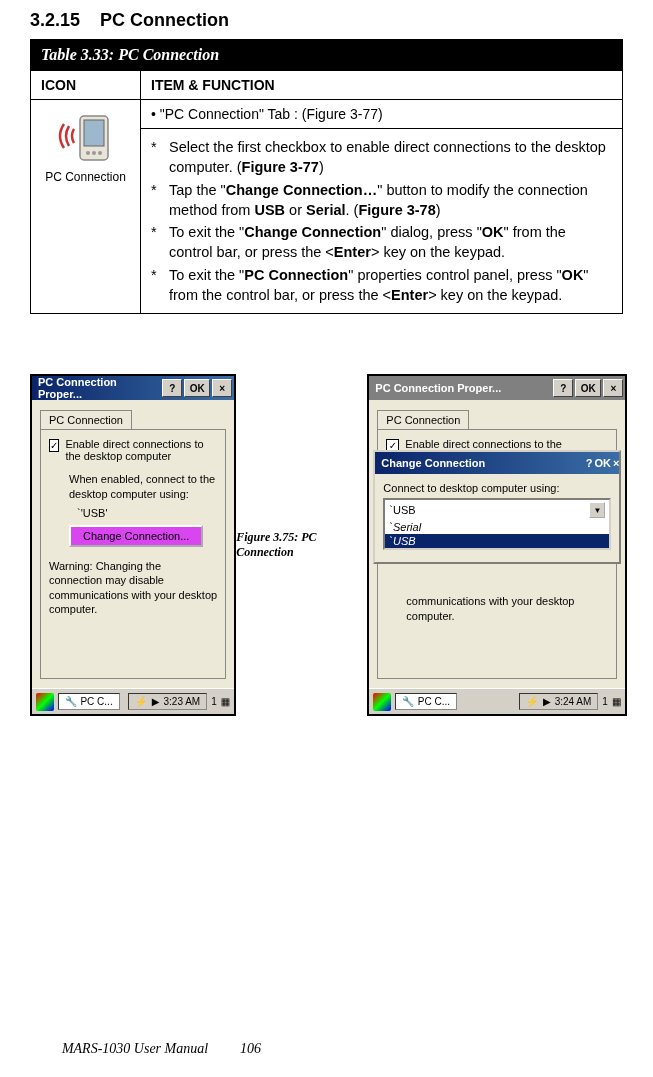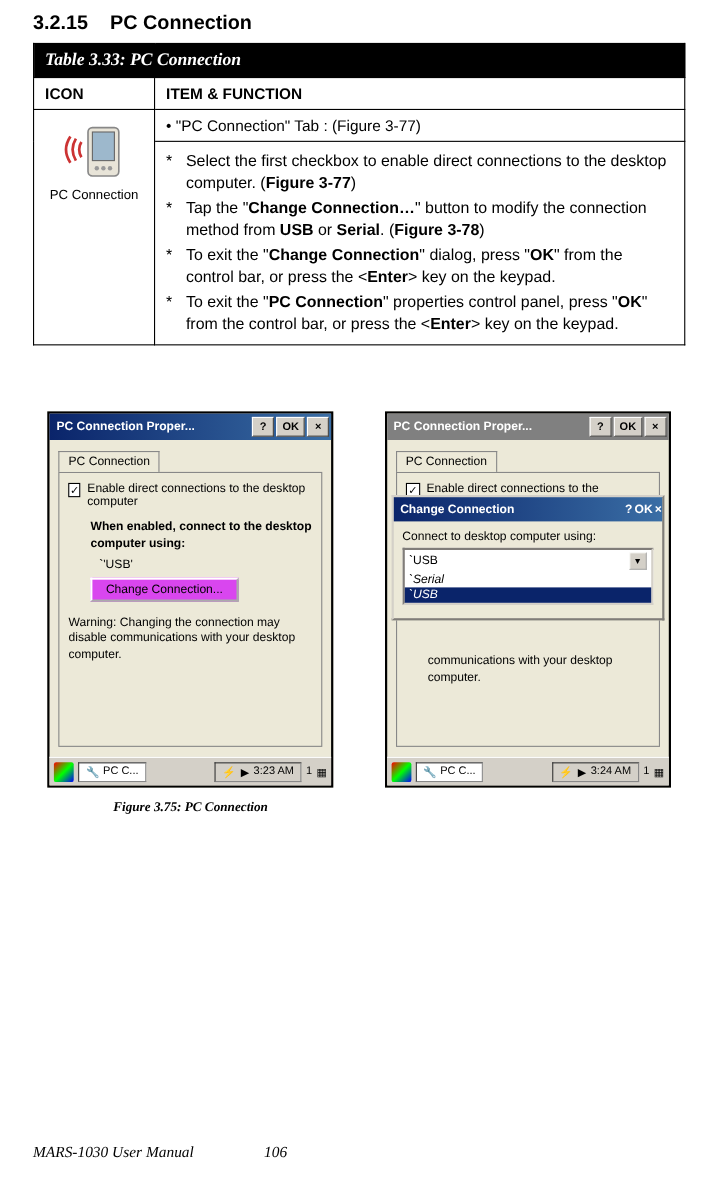--- a/index.html
+++ b/index.html
@@ -70,23 +70,22 @@
     }
     .bullet-list .txt { flex: 1; }
     .screens-row {
       display: flex;
       justify-content: space-around;
       gap: 20px;
       margin-top: 60px;
     }
     .screen-col {
       display: flex;
-      flex-direction: column;
-      align-items: center;
-      gap: 10px;
+      flex-direction: row;
+      align-items: center;
     }
     .screen {
       width: 260px;
       height: 342px;
       border: 2px solid #000;
       background: #ece9d8;
       position: relative;
       font-family: Tahoma, sans-serif;
       font-size: 11px;
     }
@@ -149,21 +148,20 @@
       display: flex;
       align-items: center;
       justify-content: center;
       font-size: 10px;
       margin-top: 1px;
     }
     .conn-block {
       margin: 6px 0 6px 20px;
       font-size: 11px;
       line-height: 1.3;
-      font-weight: bold;
     }
     .usb-label {
       margin-left: 28px;
       font-size: 11px;
       margin-top: 4px;
       margin-bottom: 6px;
     }
     .change-btn {
       margin-left: 20px;
       padding: 3px 12px;
@@ -275,21 +273,21 @@
     .footer {
       position: absolute;
       bottom: 20px;
       left: 30px;
       right: 30px;
       display: flex;
       font-style: italic;
       font-family: "Times New Roman", serif;
       font-size: 14px;
     }
-    .footer .manual { flex: 0 0 210px; }
+    .footer .manual { flex: 0 0 210px; text-align: center; }
     .footer .pgnum { }
   </style>
 </head>
 <body>
 
 <div class="section-heading">
   <span>3.2.15</span>
   &nbsp;&nbsp;
   <span>PC Connection</span>
 </div>

